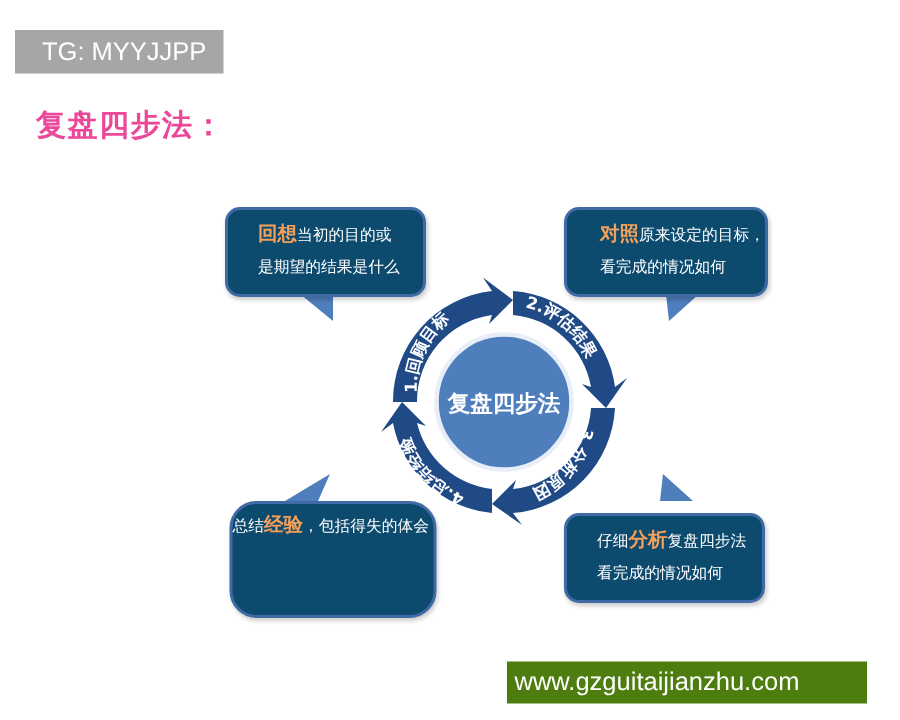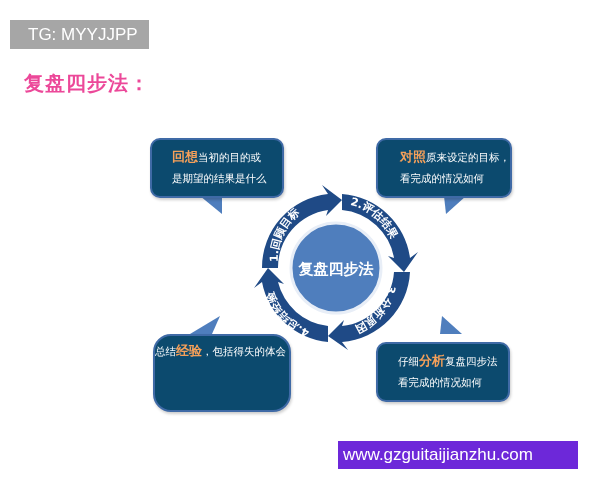--- a/index.html
+++ b/index.html
@@ -1,20 +1,20 @@
 <!DOCTYPE html>
 <html><head>
   <meta charset="utf-8">
   <style>
     html, body { margin:0; padding:0; }
     body { width:600px; height:480px; background:#ffffff; position:relative; overflow:hidden;
       font-family:"DejaVu Sans", sans-serif; }
     .wm-top { position:absolute; left:10px; top:20px; width:139px; height:29px; background:#a6a6a6;
       color:#fff; font-family:"Liberation Sans", sans-serif; font-size:17px; line-height:29px; padding-left:18px; box-sizing:border-box; }
-    .wm-bottom { position:absolute; left:338px; top:441px; width:240px; height:28px; background:#6d28d9;
+    .wm-bottom { position:absolute; left:338px; top:441px; width:240px; height:28px; background:#4d7c0f;
       color:#fff; font-family:"Liberation Sans", sans-serif; font-size:17px; line-height:28px; padding-left:5px; box-sizing:border-box; }
     .title { position:absolute; left:24px; top:70px; font-size:20px; font-weight:bold; color:#ec4899; letter-spacing:1px; }
     .bubble { position:absolute; background:#0c4a6e; border:2px solid #3f6aa6; border-radius:10px; color:#fff;
       font-size:10.5px; line-height:21px; box-sizing:border-box; box-shadow:1px 2px 3px rgba(0,0,0,0.2); }
     .bubble .hl { color:#f5a05a; font-weight:bold; font-size:13px; }
     .bubble .line { display:block; white-space:nowrap; }
     svg { position:absolute; left:0; top:0; }
   </style>
 </head>
 <body>

